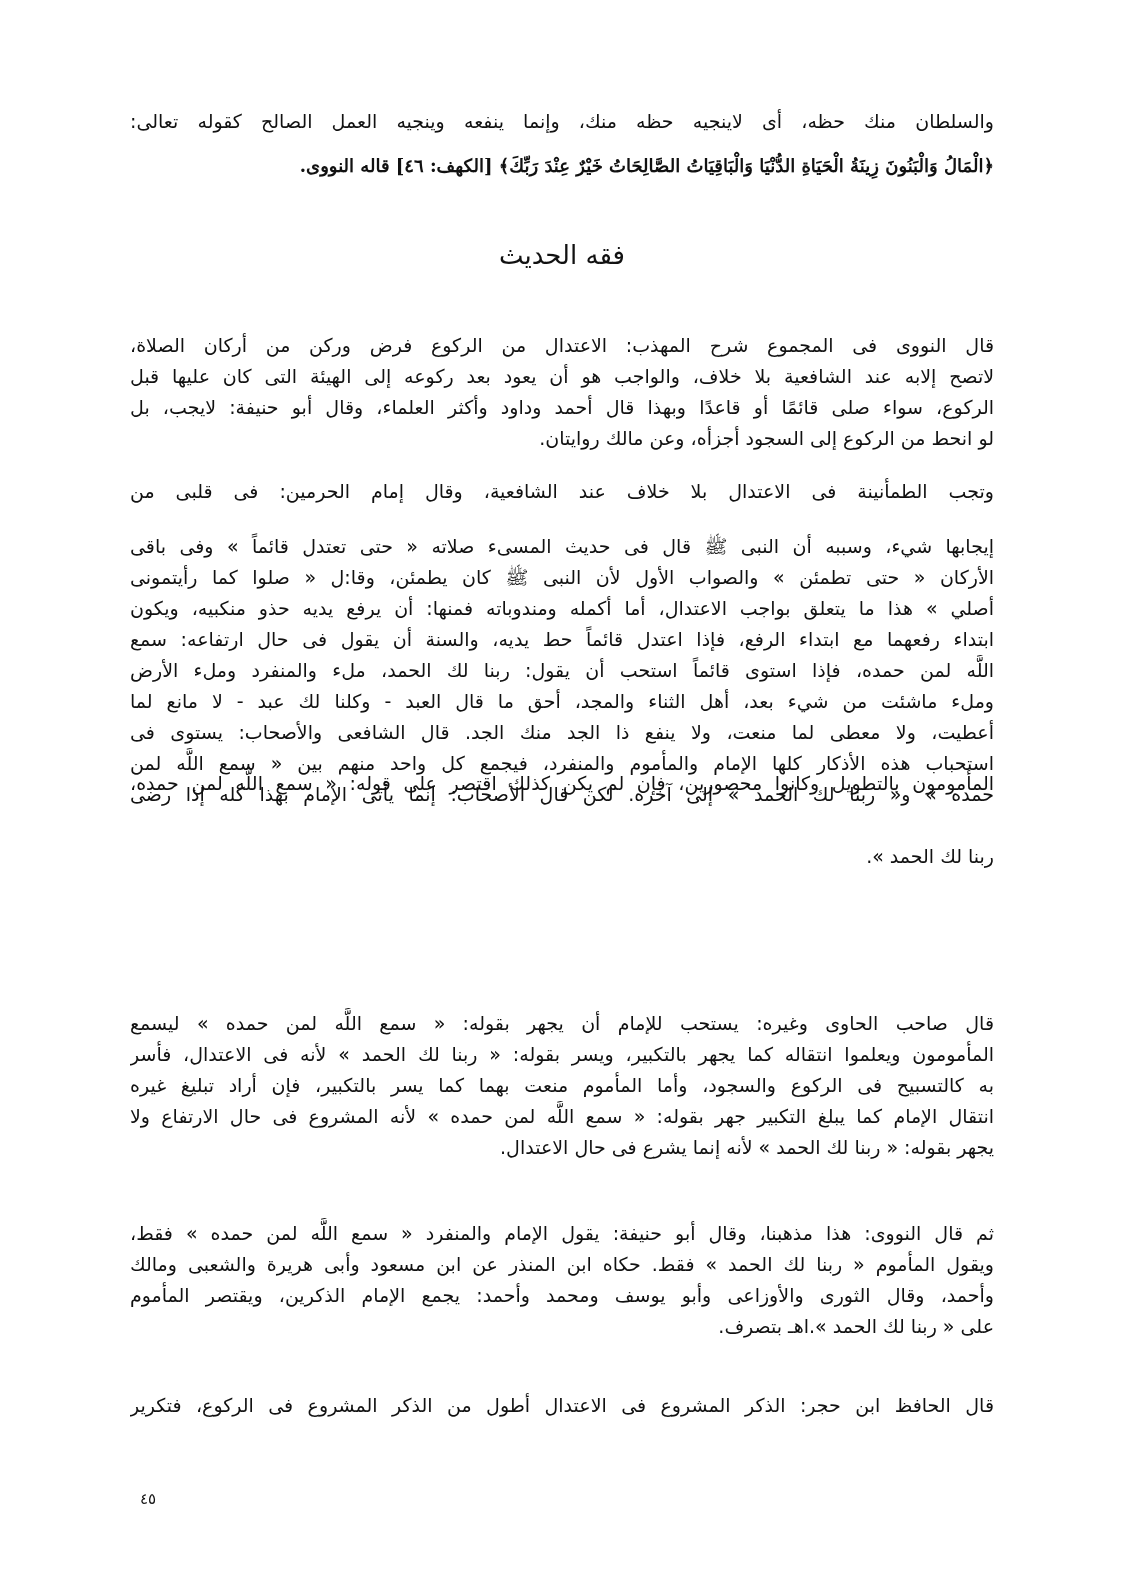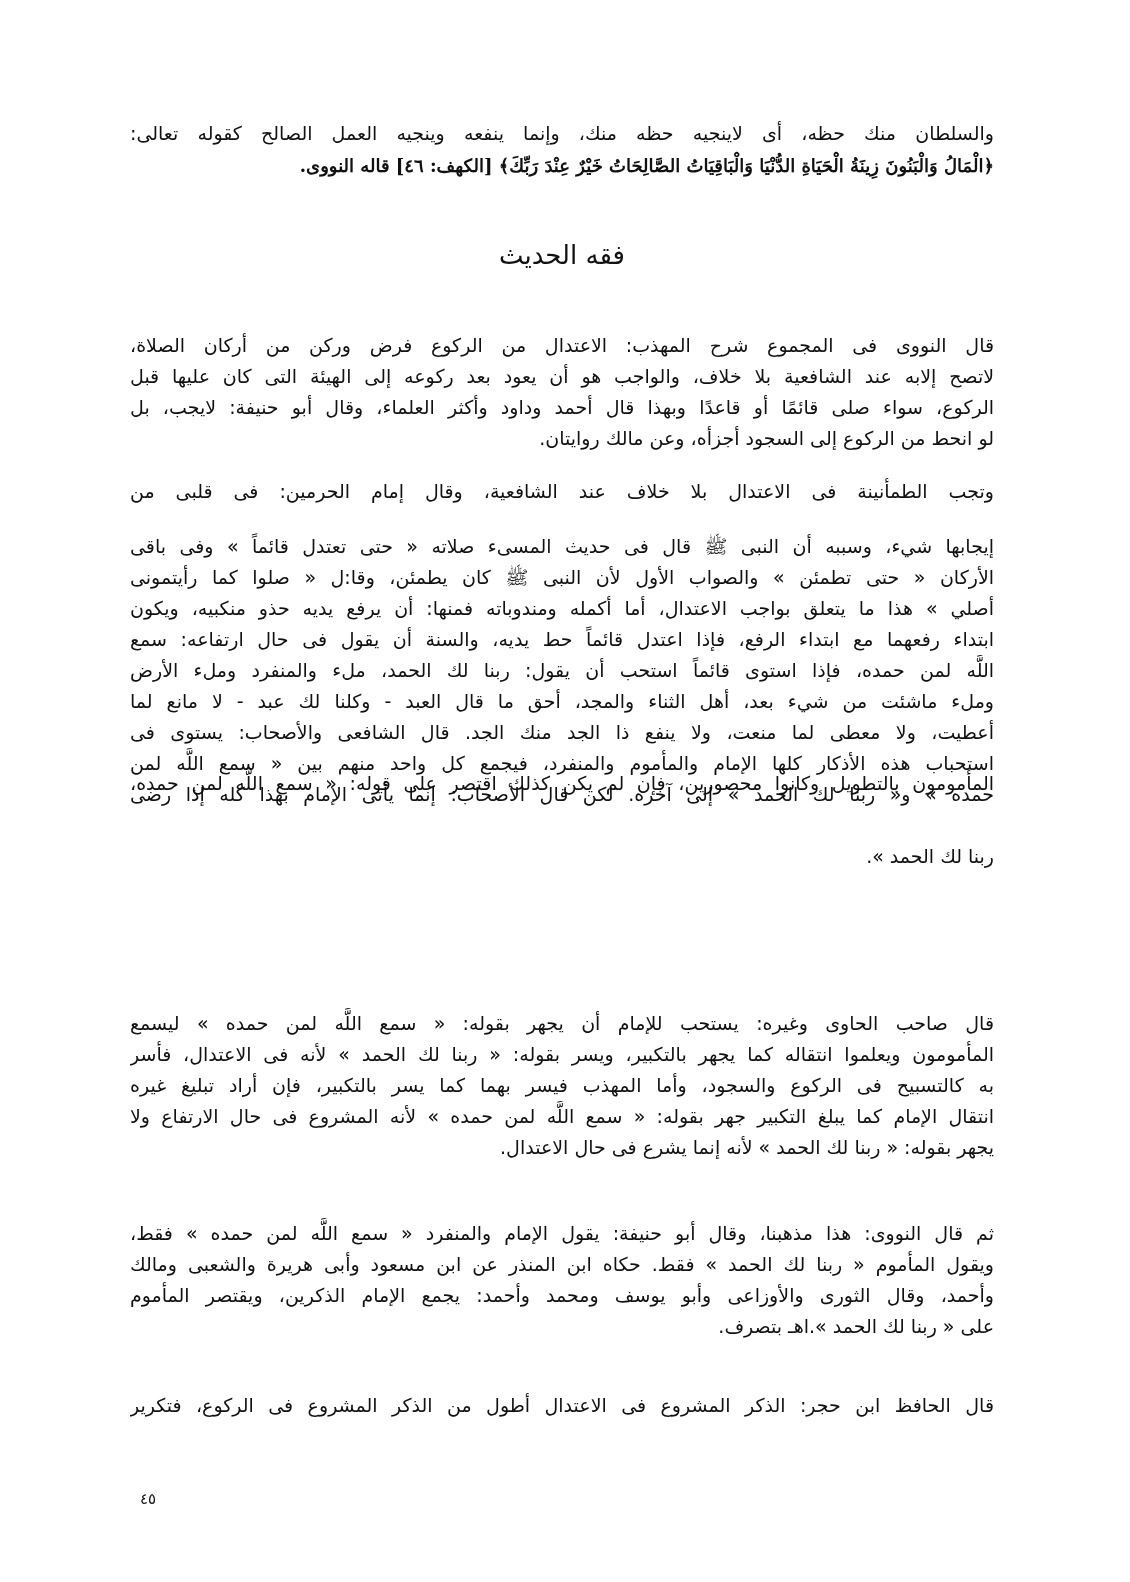--- a/index.html
+++ b/index.html
@@ -59,21 +59,21 @@
       font-size: 15px;
       line-height: 26px;
       direction: rtl;
     }
   </style>
 </head>
 <body>
 
 <div class="page">
 
-  <div class="line" style="top:118px;">والسلطان منك حظه، أى لاينجيه حظه منك، وإنما ينفعه وينجيه العمل الصالح كقوله تعالى:</div>
+  <div class="line" style="top:106px;">والسلطان منك حظه، أى لاينجيه حظه منك، وإنما ينفعه وينجيه العمل الصالح كقوله تعالى:</div>
   <div class="line quran last" style="top:150px;">﴿الْمَالُ وَالْبَنُونَ زِينَةُ الْحَيَاةِ الدُّنْيَا وَالْبَاقِيَاتُ الصَّالِحَاتُ خَيْرٌ عِنْدَ رَبِّكَ﴾ [الكهف: ٤٦] قاله النووى.</div>
 
   <div class="heading">فقه الحديث</div>
 
   <div>
     <div class="line" style="top:330px; padding-right:0;">قال النووى فى المجموع شرح المهذب: الاعتدال من الركوع فرض وركن من أركان الصلاة،</div>
     <div class="line" style="top:361px;">لاتصح إلابه عند الشافعية بلا خلاف، والواجب هو أن يعود بعد ركوعه إلى الهيئة التى كان عليها قبل</div>
     <div class="line" style="top:392px;">الركوع، سواء صلى قائمًا أو قاعدًا وبهذا قال أحمد وداود وأكثر العلماء، وقال أبو حنيفة: لايجب، بل</div>
     <div class="line last" style="top:423px;">لو انحط من الركوع  إلى السجود أجزأه، وعن مالك روايتان.</div>
   </div>
@@ -89,21 +89,21 @@
     <div class="line" style="top:717px;">أعطيت، ولا معطى لما منعت، ولا ينفع ذا الجد منك الجد. قال الشافعى والأصحاب: يستوى فى</div>
     <div class="line" style="top:748px;">استحباب هذه الأذكار كلها الإمام والمأموم والمنفرد، فيجمع كل واحد منهم بين « سمع اللَّه لمن</div>
     <div class="line" style="top:779px;">حمده » و« ربنا لك الحمد » إلى آخره. لكن قال الأصحاب: إنما يأتى الإمام بهذا كله إذا رضى</div>
     <div class="line" style="top:768px;">المأمومون بالتطويل وكانوا محصورين،  فإن لم يكن كذلك اقتصر على قوله: « سمع اللَّه لمن حمده،</div>
     <div class="line last" style="top:841px;">ربنا لك الحمد ».</div>
   </div>
 
   <div>
     <div class="line" style="top:1008px;">قال صاحب الحاوى وغيره: يستحب للإمام أن يجهر بقوله: « سمع اللَّه لمن حمده » ليسمع</div>
     <div class="line" style="top:1039px;">المأمومون ويعلموا انتقاله كما يجهر بالتكبير، ويسر بقوله: « ربنا لك الحمد » لأنه فى الاعتدال، فأسر</div>
-    <div class="line" style="top:1070px;">به كالتسبيح فى الركوع والسجود، وأما المهذب فيسر بهما كما يسر بالتكبير، فإن أراد تبليغ غيره</div>
+    <div class="line" style="top:1070px;">به كالتسبيح فى الركوع والسجود، وأما المأموم منعت بهما كما يسر بالتكبير، فإن أراد تبليغ غيره</div>
     <div class="line" style="top:1101px;">انتقال الإمام كما يبلغ التكبير جهر بقوله: « سمع اللَّه لمن حمده » لأنه  المشروع فى حال الارتفاع ولا</div>
     <div class="line last" style="top:1132px;">يجهر بقوله: « ربنا لك الحمد » لأنه إنما يشرع فى حال الاعتدال.</div>
   </div>
 
   <div>
     <div class="line" style="top:1218px;">ثم قال النووى: هذا  مذهبنا، وقال أبو حنيفة: يقول الإمام والمنفرد « سمع اللَّه لمن حمده » فقط،</div>
     <div class="line" style="top:1249px;">ويقول المأموم « ربنا لك الحمد » فقط. حكاه  ابن المنذر عن ابن مسعود وأبى هريرة والشعبى ومالك</div>
     <div class="line" style="top:1280px;">وأحمد، وقال الثورى والأوزاعى وأبو يوسف ومحمد وأحمد: يجمع الإمام الذكرين، ويقتصر المأموم</div>
     <div class="line last" style="top:1311px;">على « ربنا لك الحمد ».اهـ بتصرف.</div>
   </div>

